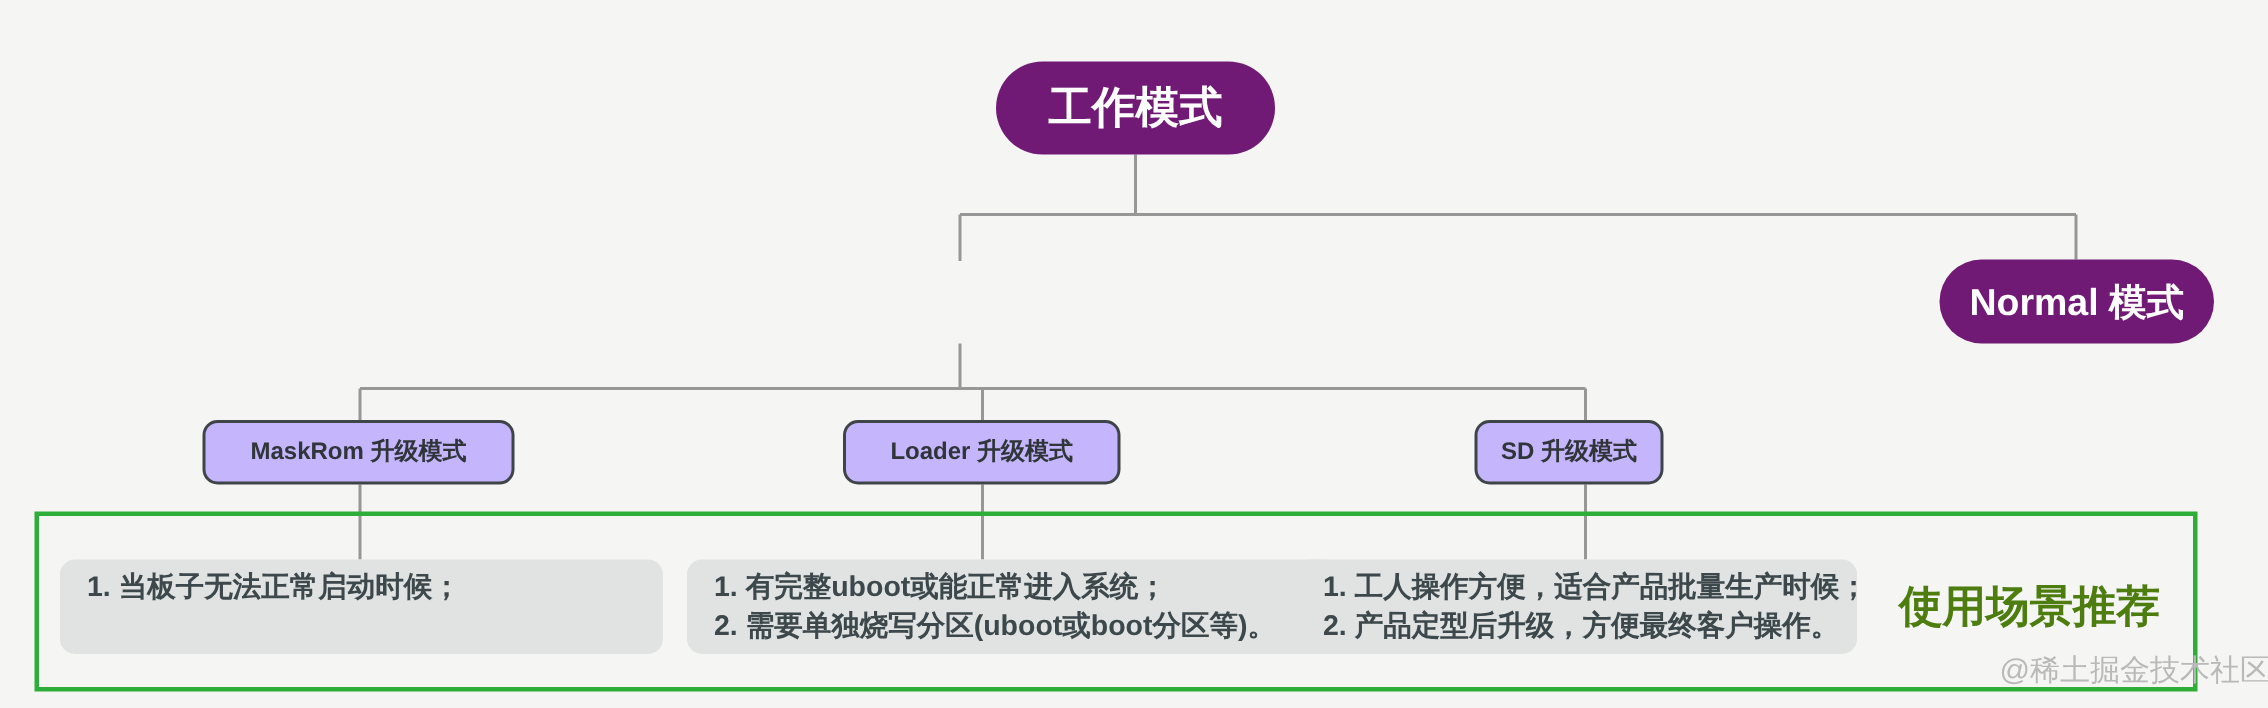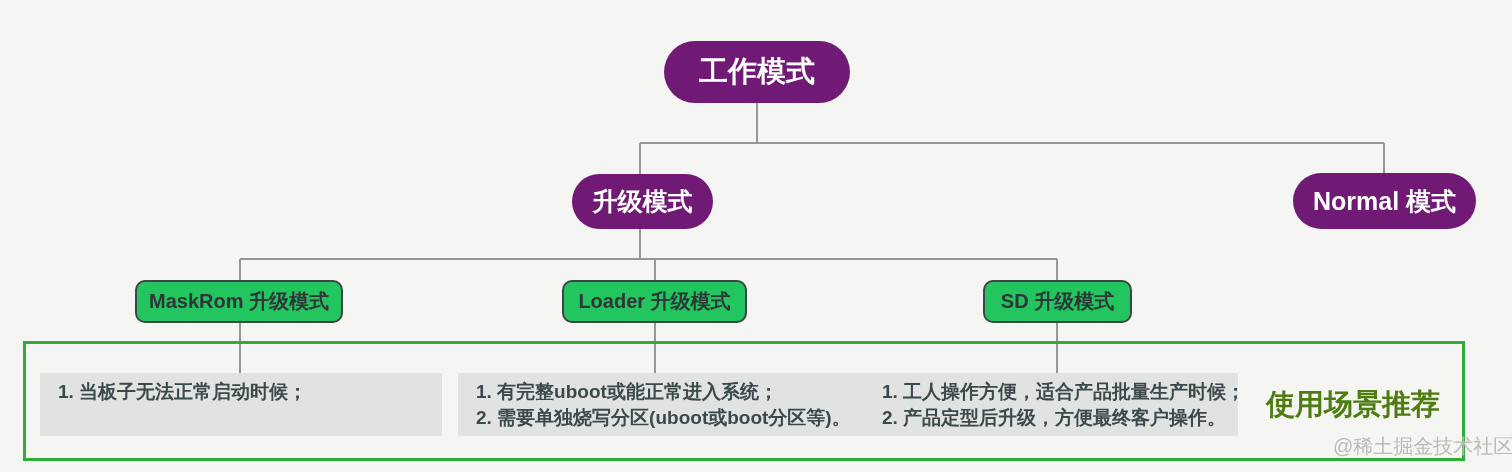--- a/index.html
+++ b/index.html
@@ -40,47 +40,47 @@
     border-radius: 28px; font-size: 25px;
   }
   .pill.normal {
     left: 1293px; top: 173px; width: 183px; height: 56px;
     border-radius: 28px; font-size: 25px;
   }
   .subnode {
     position: absolute;
     top: 280px;
     height: 43px;
-    background: #22c55e;
+    background: #c4b5fd;
     border: 2px solid #3E4447;
     border-radius: 10px;
     color: #2F3538;
     font-weight: bold;
-    font-size: 20px;
+    font-size: 16px;
     display: flex;
     align-items: center;
     justify-content: center;
     white-space: nowrap;
   }
   .subnode.maskrom { left: 135px; width: 208px; }
   .subnode.loader  { left: 562px; width: 185px; }
-  .subnode.sd      { left: 983px; width: 149px; }
+  .subnode.sd      { left: 983px; width: 126px; }
   .reco-box {
     position: absolute;
     left: 23px; top: 341px;
     width: 1442px; height: 120px;
     border: 3px solid #2EAD39;
     background: transparent;
   }
   .desc {
     position: absolute;
     top: 373px;
     height: 63px;
     background: #E0E3E2;
-    border-radius: 0;
+    border-radius: 10px;
     color: #3D484C;
     font-weight: bold;
     font-size: 19px;
     line-height: 26px;
     padding: 6px 0 0 18px;
     white-space: nowrap;
     overflow: hidden;
   }
   .desc.d1 { left: 40px;  width: 402px; }
   .desc.d2 { left: 458px; width: 435px; }
@@ -124,21 +124,20 @@
       <line x1="240" y1="323" x2="240" y2="373"></line>
       <line x1="655" y1="323" x2="655" y2="373"></line>
       <line x1="1057" y1="323" x2="1057" y2="373"></line>
     </g>
   </svg>
 
   <div class="reco-box"></div>
 
   <div class="pill root">工作模式</div>
 
-  <div class="pill upgrade">升级模式</div>
 
   <div class="pill normal">Normal 模式</div>
 
   <div class="subnode maskrom">MaskRom 升级模式</div>
 
   <div class="subnode loader">Loader 升级模式</div>
 
   <div class="subnode sd">SD 升级模式</div>
 
   <div class="desc d1">

